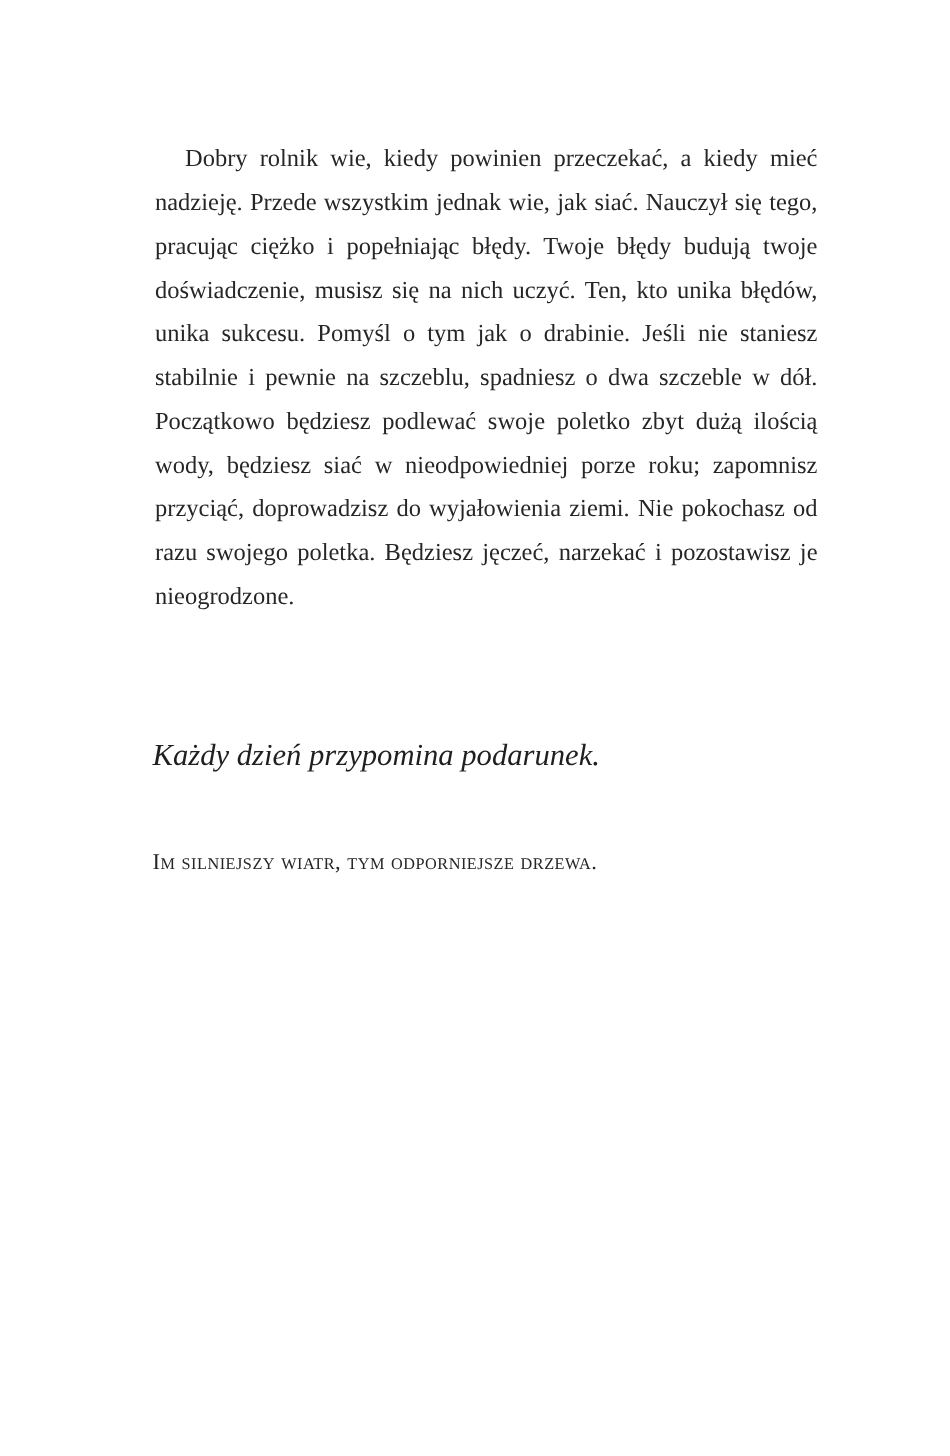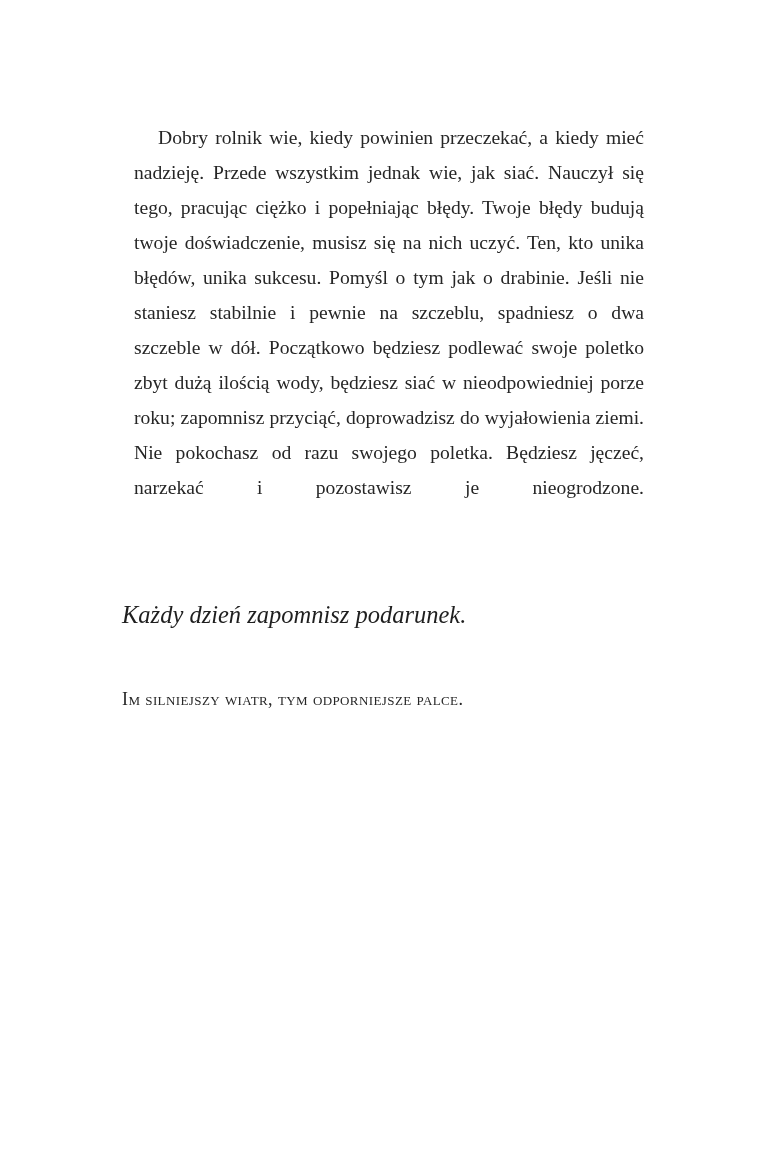--- a/index.html
+++ b/index.html
@@ -23,21 +23,21 @@
     width: 534px;
   }
 
   
   .para {
     font-size: 19.6px;
     line-height: 35px;
     text-align: justify;
     text-justify: inter-word;
     text-indent: 24px;
-    margin: 12px;
+    margin: 2px;
     hyphens: manual;
     color: #262626;
   }
   .para + .para {
     margin-top: 0;
   }
   
   .para:after {
     content: "";
     display: inline-block;
@@ -94,22 +94,22 @@
 <body>
 
 <div class="page">
   <div class="content">
 
     <div>
       <p class="para">Dobry rolnik wie, kiedy powinien przeczekać, a kiedy mieć nadzieję. Przede wszystkim jednak wie, jak siać. Nauczył się tego, pracując ciężko i popełniając błędy. Twoje błędy budują twoje doświadczenie, musisz się na nich uczyć. Ten, kto unika błędów, unika sukcesu. Pomyśl o tym jak o drabinie. Jeśli nie staniesz stabilnie i pewnie na szczeblu, spadniesz o dwa szczeble w dół. Początkowo będziesz podlewać swoje poletko zbyt dużą ilością wody, będziesz siać w nieodpowiedniej porze roku; zapomnisz przyciąć, doprowadzisz do wyjałowienia ziemi. Nie pokochasz od razu swojego poletka. Będziesz jęczeć, narzekać i pozostawisz je nieogrodzone.</p>
     </div>
 
     <div class="heading-block">
-      <p class="heading">Każdy dzień zapomnisz podarunek.</p>
+      <p class="heading">Każdy dzień przypomina podarunek.</p>
     </div>
 
 
     <div class="smallcaps-block">
-      <p class="smallcaps">Im silniejszy wiatr, tym odporniejsze palce.</p>
+      <p class="smallcaps">Im silniejszy wiatr, tym odporniejsze drzewa.</p>
     </div>
 
   </div>
 </div>
 
 </body></html>

